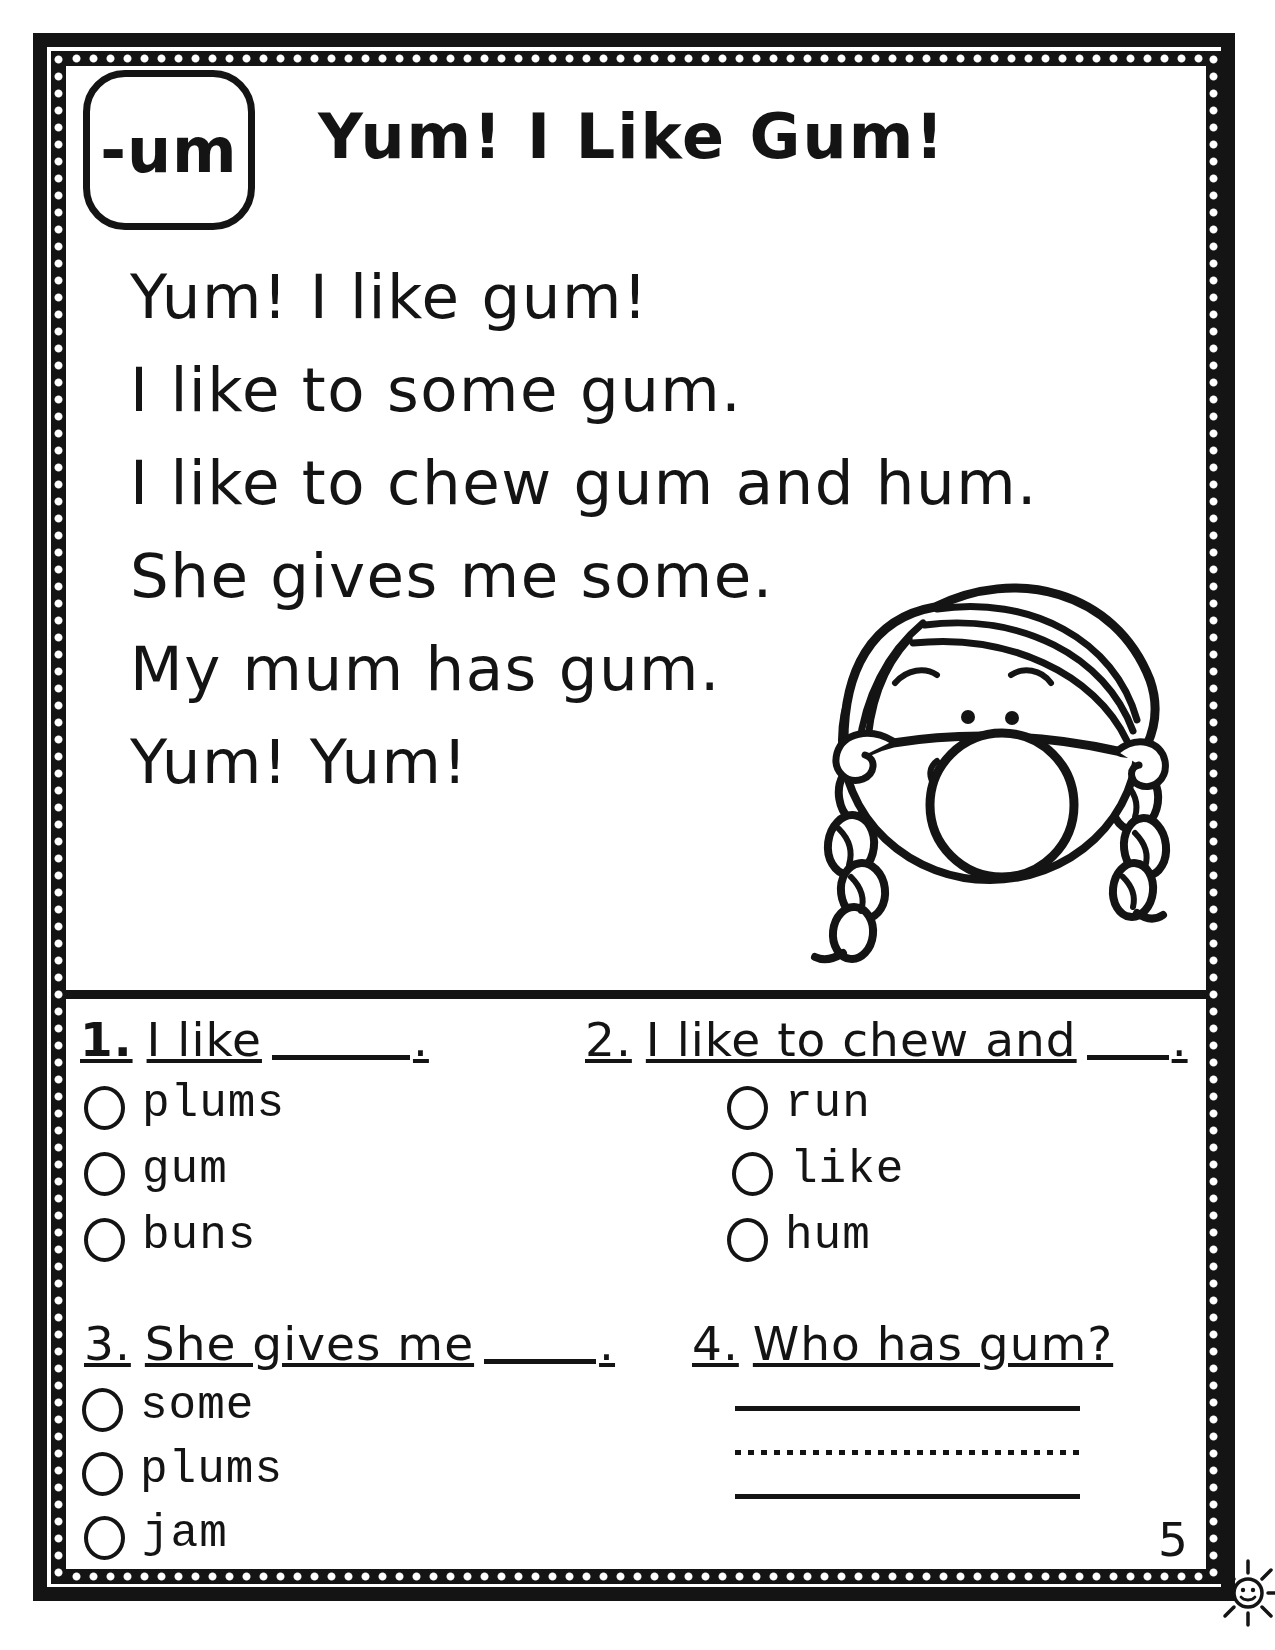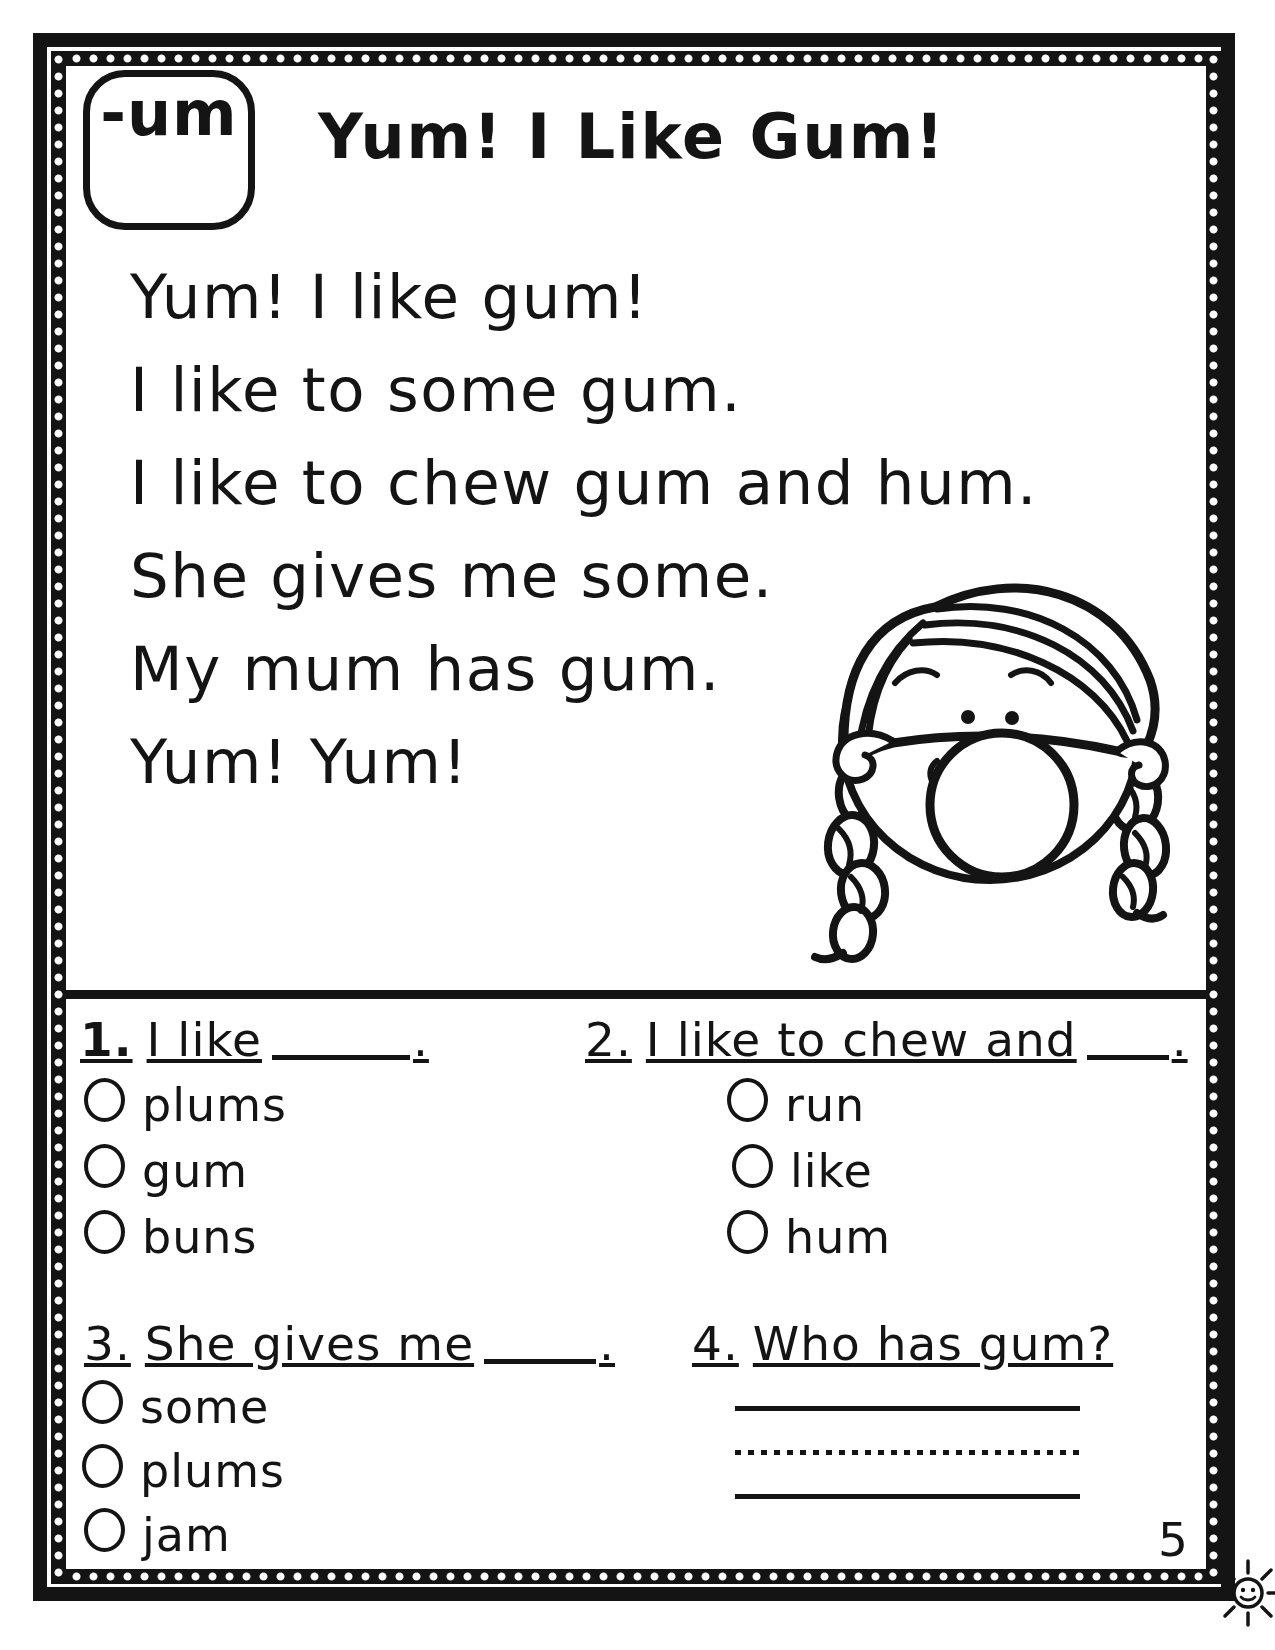--- a/index.html
+++ b/index.html
@@ -32,21 +32,21 @@
   }
   .band-top { top:0; }
   .band-bottom { bottom:0; }
   .band-left { left:0; }
   .band-right { right:0; }
 
   
   .badge {
     left:83px; top:70px; width:172px; height:160px;
     border:7px solid #141414; border-radius:42px; box-sizing:border-box;
-    display:flex; align-items:flex-start; justify-content:center;
+    display:flex; align-items:center; justify-content:center;
     font-size:62px; font-weight:700; letter-spacing:1px;
   }
   .title {
     left:318px; top:100px;
     font-size:62px; font-weight:700; letter-spacing:2px; white-space:nowrap;
   }
 
   
   .story { left:130px; top:250px; font-size:61px; line-height:93px; letter-spacing:1.5px; white-space:nowrap; }
 
@@ -54,21 +54,21 @@
   .divider { left:66px; top:990px; width:1140px; height:9px; background:#141414; }
 
   
   .prompt { font-size:47px; letter-spacing:1px; white-space:nowrap;text-decoration:underline; }
   .qnum { margin-right:14px; }
   .bold { font-weight:700; }
   .blank {
     display:inline-block; border-bottom:5px solid #141414;
     position:relative; top:4px; margin:0 3px 0 10px;
   }
-  .opt-row { display:flex; align-items:flex-start; font-size:46px; letter-spacing:1px; }
+  .opt-row { display:flex; align-items:flex-end; font-size:46px; letter-spacing:1px;font-family:Liberation Mono, monospace; }
   .bubble {
     width:33px; height:36px; border:4px solid #141414; border-radius:50%;
     background:#fff; margin-right:17px; flex:0 0 auto; box-sizing:content-box;
   }
   .write-line { left:735px; width:345px; height:5px; background:#141414; }
   .write-line.dotted {
     background:repeating-linear-gradient(90deg, #141414 0 6px, rgba(0,0,0,0) 6px 13px);
   }
 
   .page-num { left:1158px; top:1512px; font-size:47px; }

